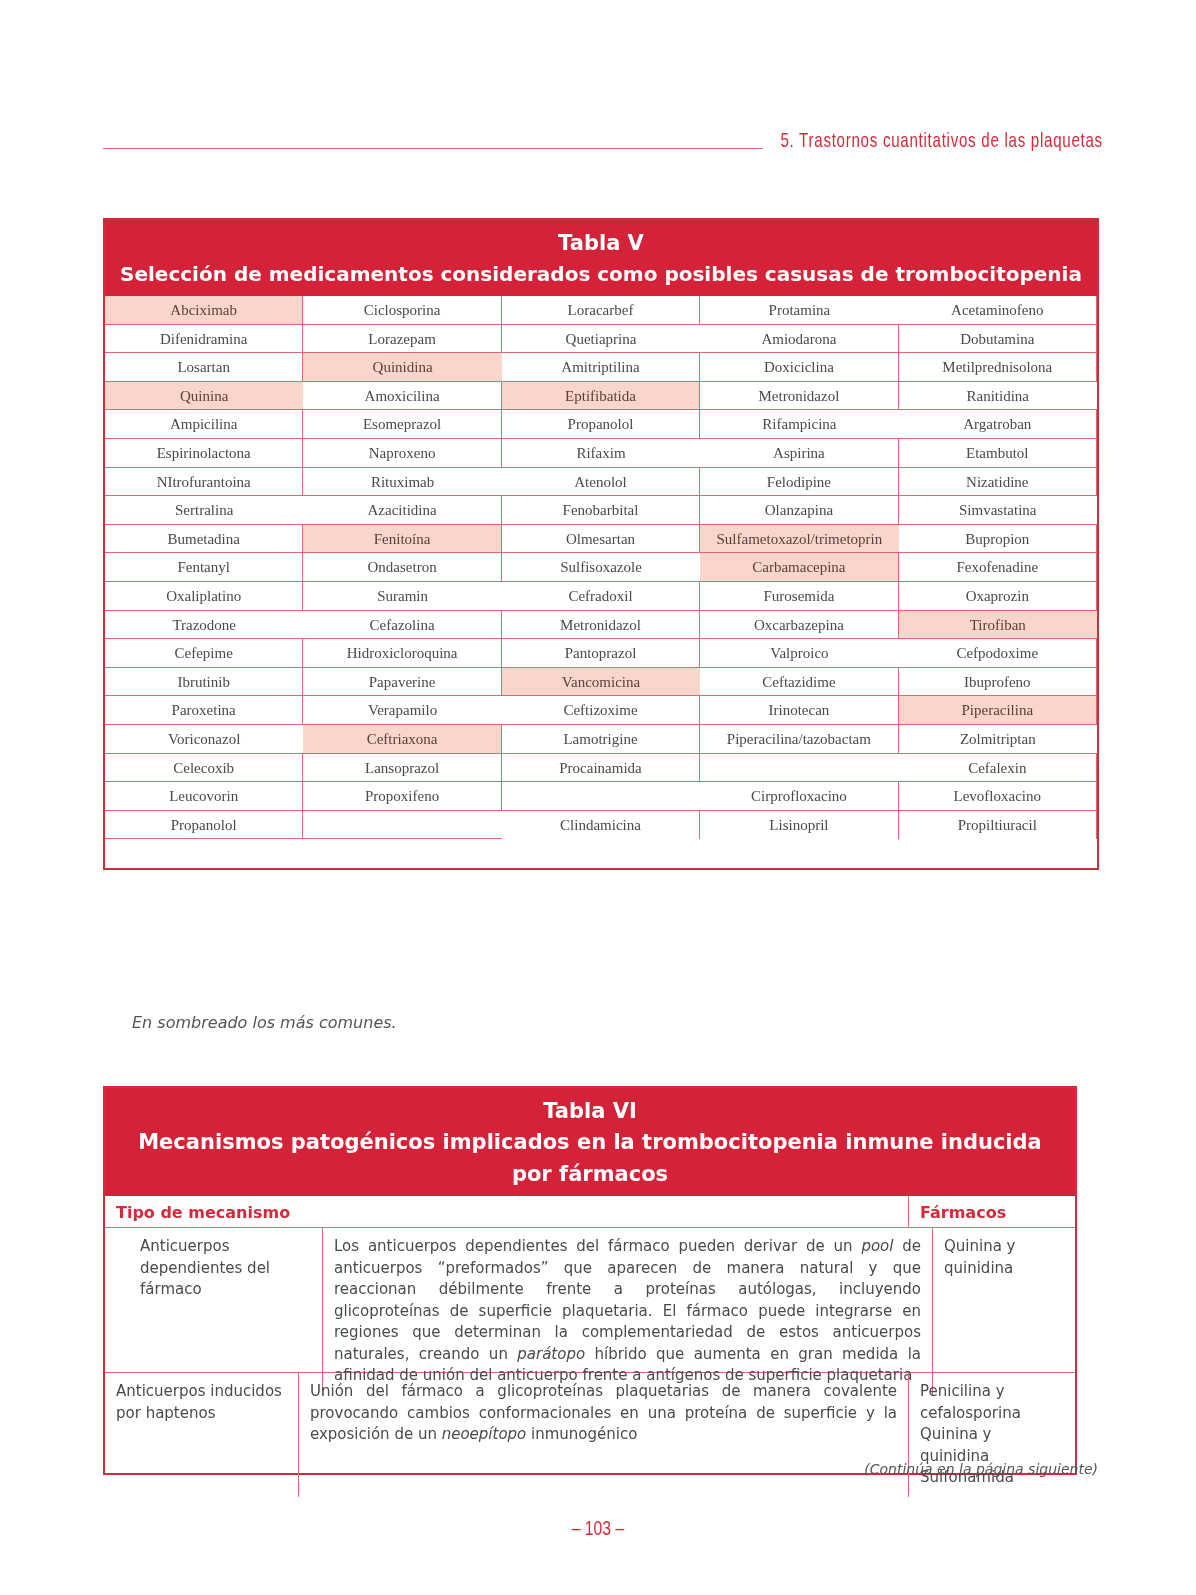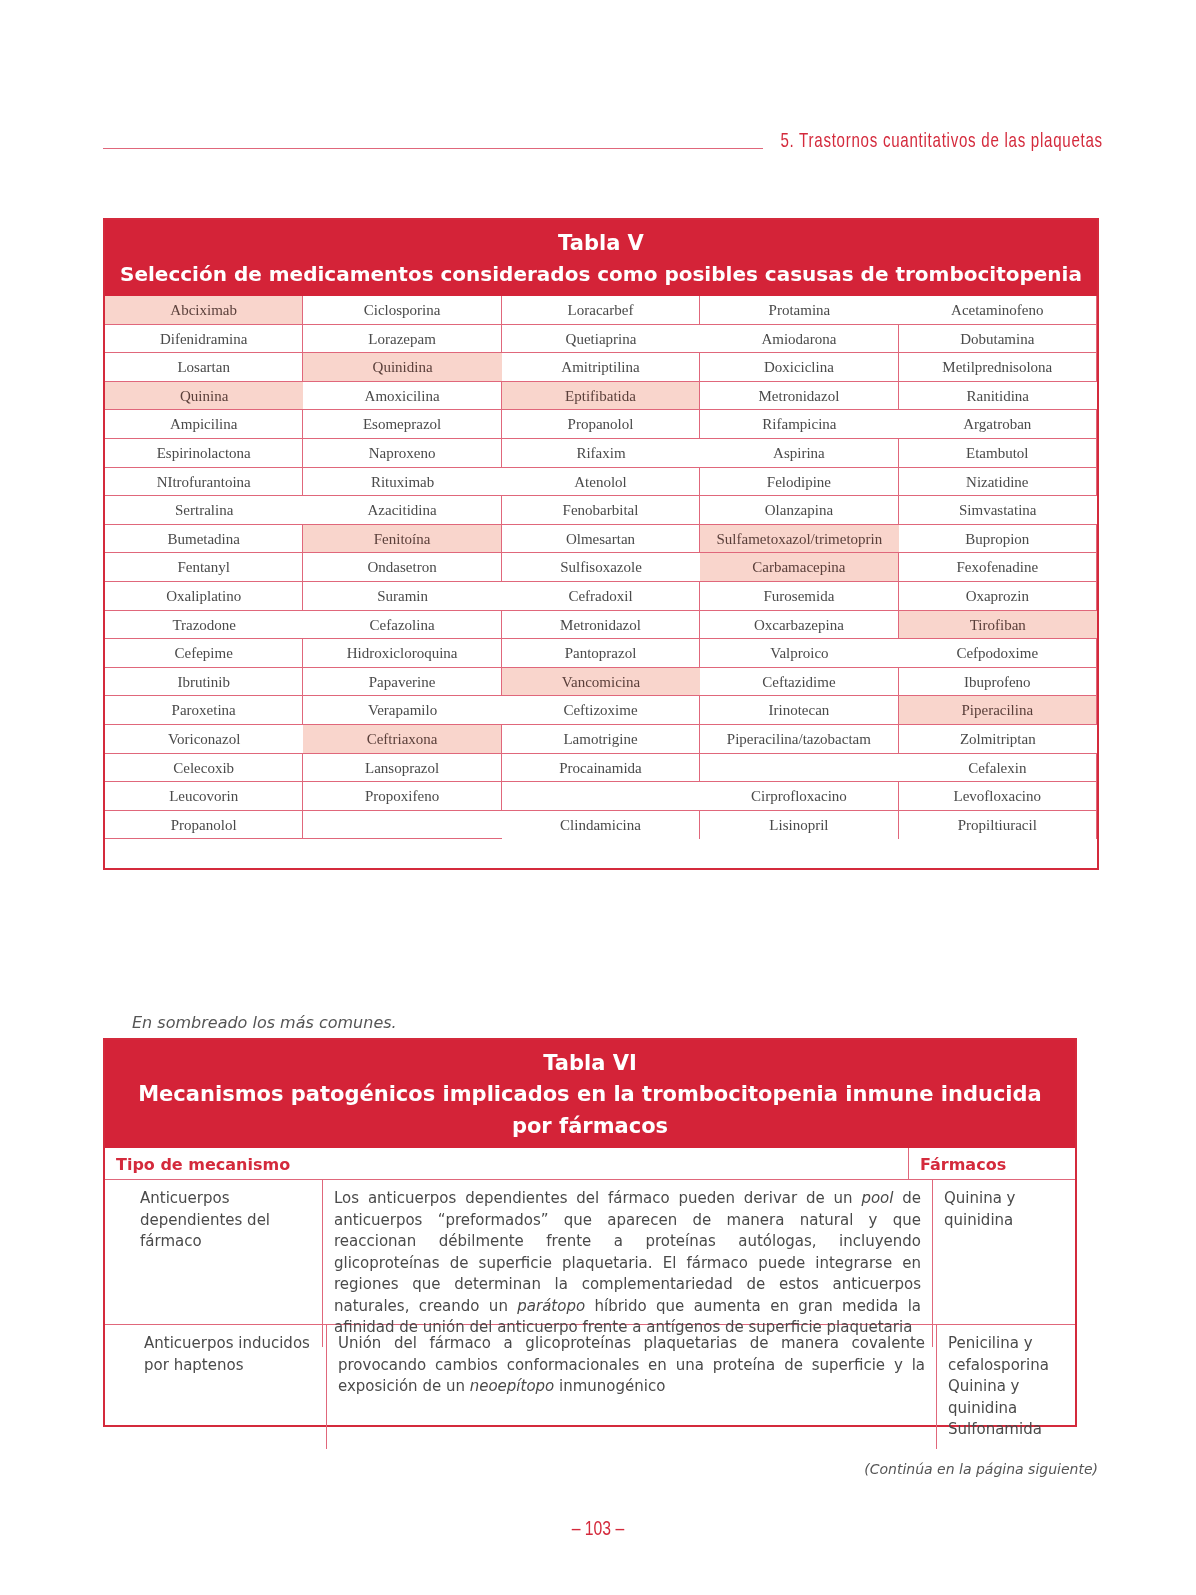--- a/index.html
+++ b/index.html
@@ -18,25 +18,25 @@
     .table-head .t-title { font-size: 20px; line-height: 32px; }
     .grid5 { display: grid; grid-template-columns: repeat(5, 1fr); font-family: Liberation Serif, serif; }
     .grid5 .cell { height: 28.6px; line-height: 28px; text-align: center; font-size: 15px; color: #4a4a4a; border-right: 1px solid #e0677b; border-bottom: 1px solid #e0677b; white-space: nowrap; overflow: hidden; }
     .grid5 .cell:nth-child(4n) { border-right: none; }
     .grid5 .cell.last-row { border-bottom: none; }
     .grid5 .cell.shaded { background: #f9d5cc; color: #5a3f3a; }
 
     .footnote { position: absolute; left: 132px; top: 1013px; font-size: 16px; font-style: italic; color: #555; }
 
     
-    .table6 { position: absolute; left: 103px; top: 1038px; width: 974px; border: 2px solid #d42a3c; }
+    .table6 { position: absolute; left: 103px; top: 1086px; width: 974px; border: 2px solid #d42a3c; }
     .table6 .table-head { padding: 8px 10px 6px; }
     .table6 .t-title { font-size: 21px; }
     .t6-row { display: grid; grid-template-columns: 194px 610px 1fr; border-bottom: 1px solid #e0677b; }
-    .t6-row:last-child { border-bottom: none; padding-left: 28px; }
+    .t6-row:last-child { border-bottom: none; }
     .t6-row .c { padding: 8px 11px; font-size: 15px; line-height: 21.5px; color: #4a4a4a; border-right: 1px solid #e0677b; }
     .t6-row .c:last-child { border-right: none; }
     .t6-headrow { display: grid; grid-template-columns: 804px 1fr; border-bottom: 1px solid #e0677b; }
     .t6-headrow .h { padding: 7px 11px 5px; font-size: 16px; font-weight: bold; color: #d42a3c; }
     .t6-headrow .h:first-child { border-right: 1px solid #e0677b; }
     .t6-row .desc { text-align: justify; }
     .t6-row .farm-line { display: block; }
     .row1 { height: 145px; padding-left: 24px; }
     .row2 { height: 100px; }
 

